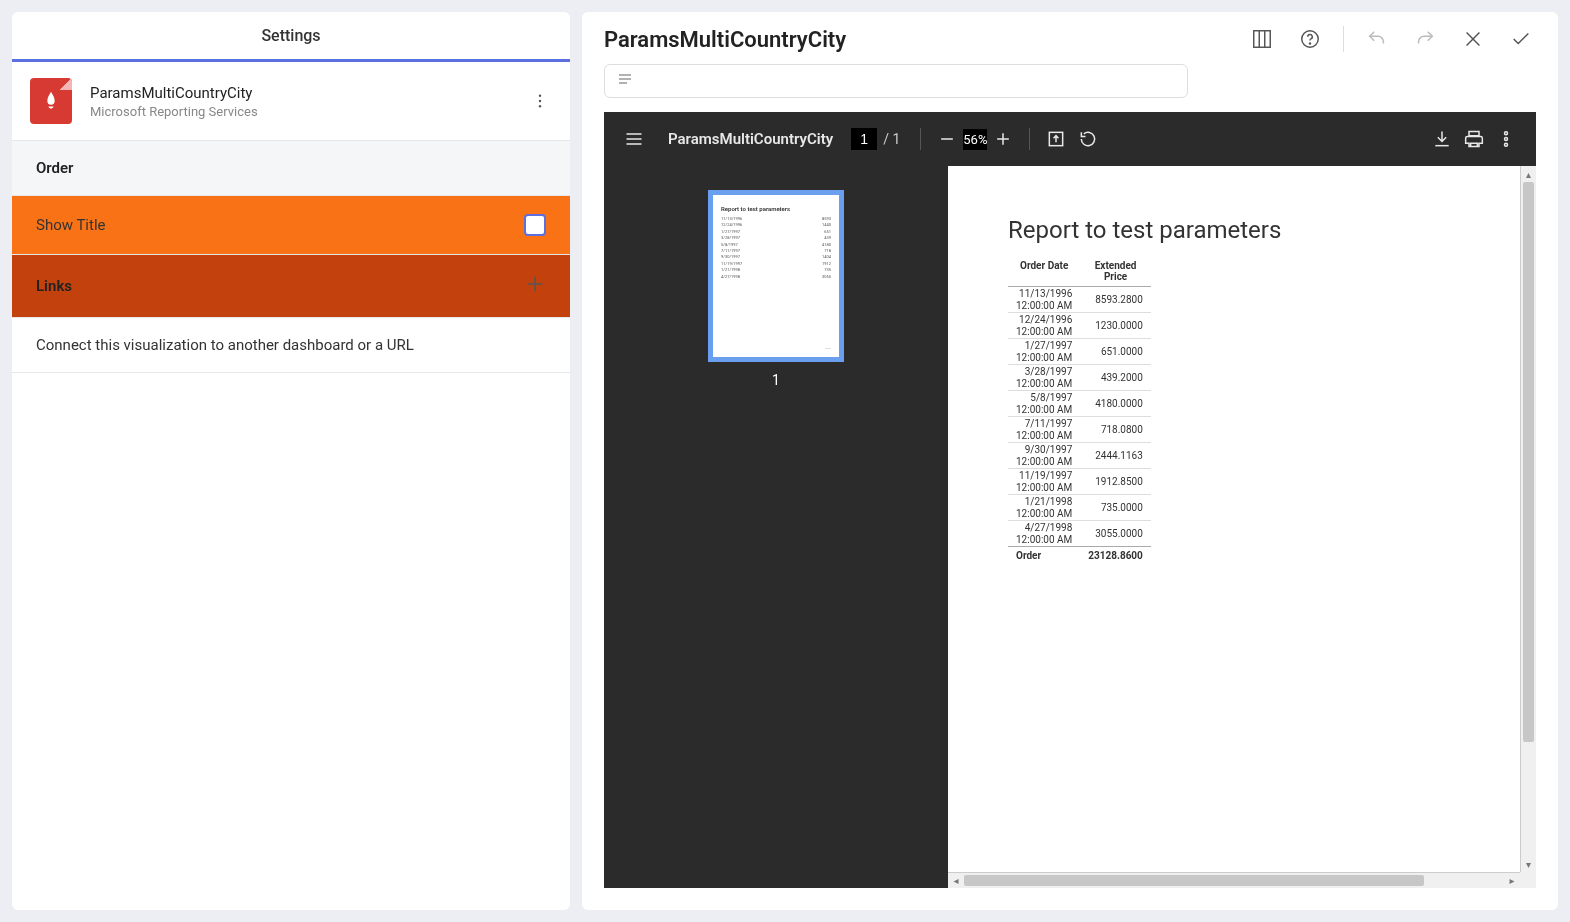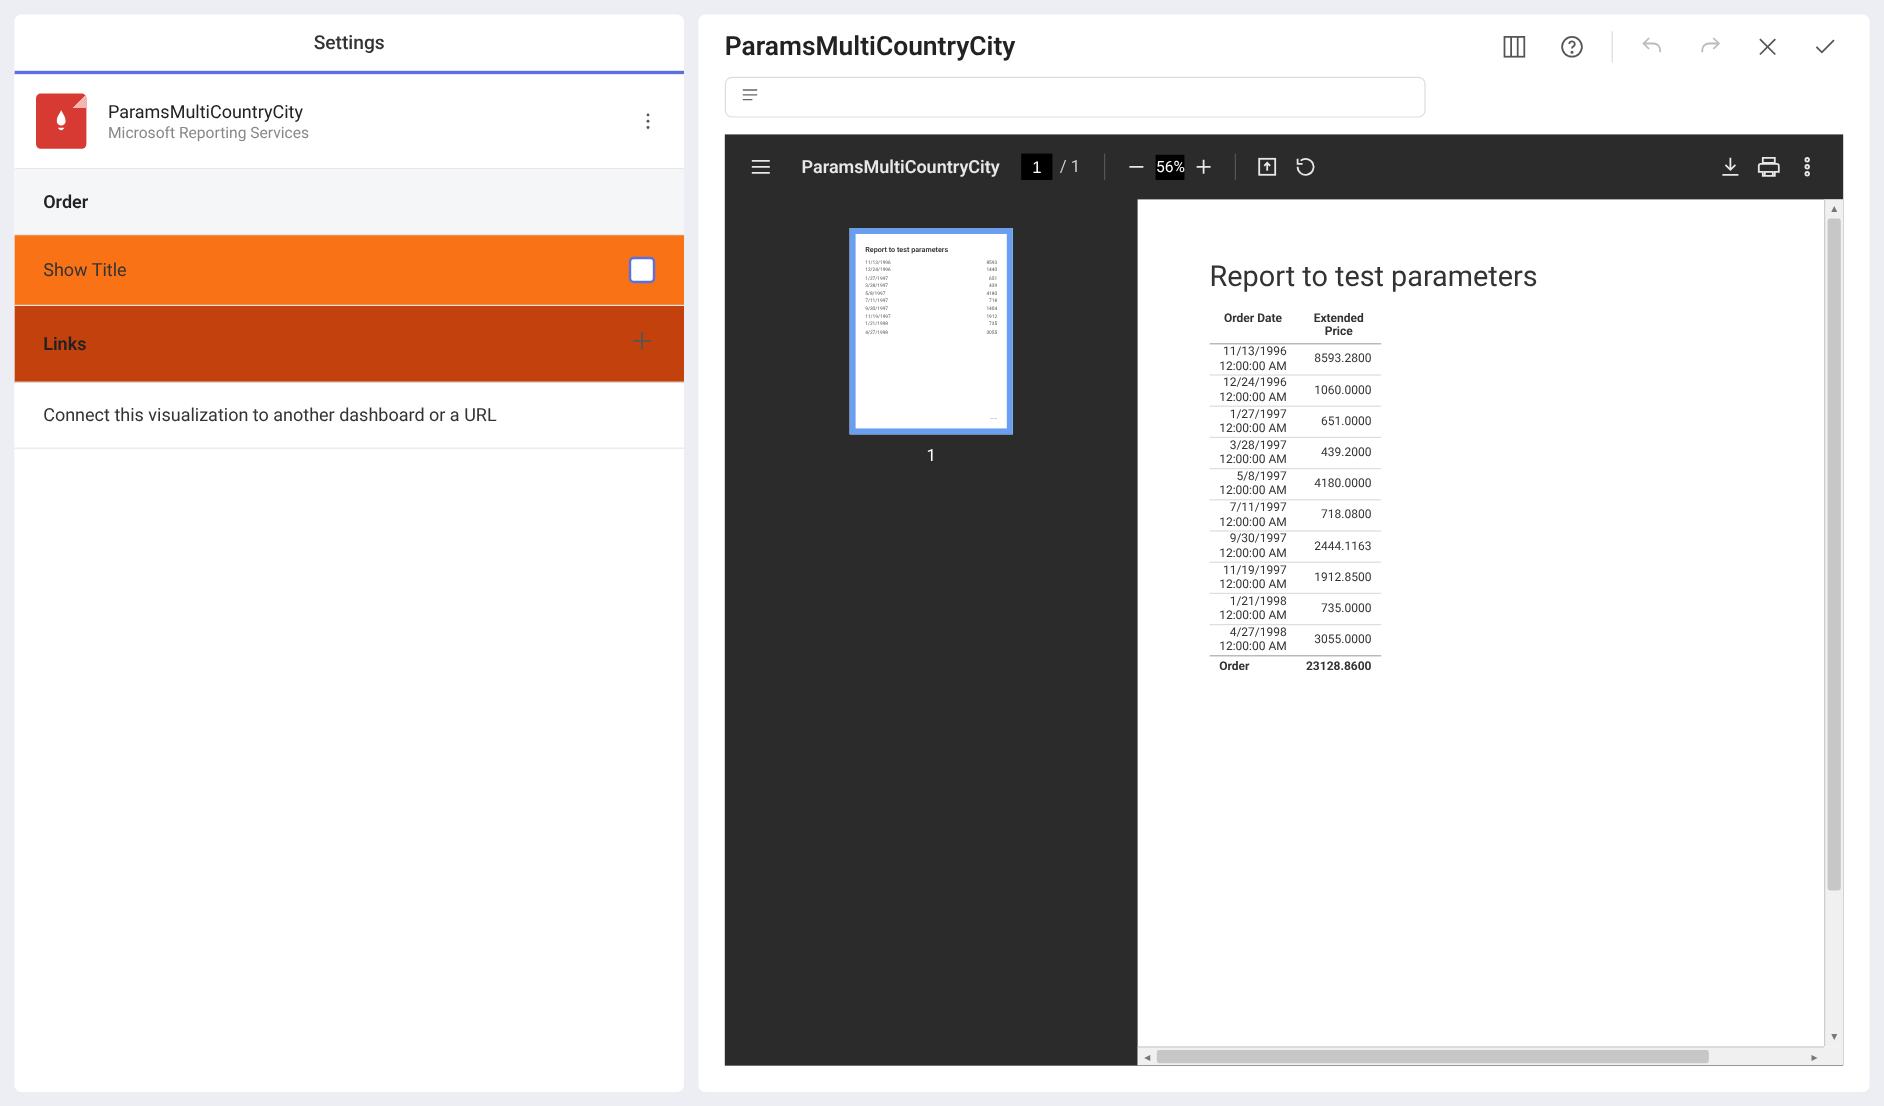--- a/index.html
+++ b/index.html
@@ -479,21 +479,21 @@
                 </th>
               </tr>
             </thead>
             <tbody id="report-rows">
                 <tr class="data-row">
                   <td class="date-cell">11/13/1996<span class="d2">12:00:00 AM</span></td>
                   <td>8593.2800</td>
                 </tr>
                 <tr class="data-row">
                   <td class="date-cell">12/24/1996<span class="d2">12:00:00 AM</span></td>
-                  <td>1060.0000</td>
+                  <td>1230.0000</td>
                 </tr>
                 <tr class="data-row">
                   <td class="date-cell">1/27/1997<span class="d2">12:00:00 AM</span></td>
                   <td>651.0000</td>
                 </tr>
                 <tr class="data-row">
                   <td class="date-cell">3/28/1997<span class="d2">12:00:00 AM</span></td>
                   <td>439.2000</td>
                 </tr>
                 <tr class="data-row">

